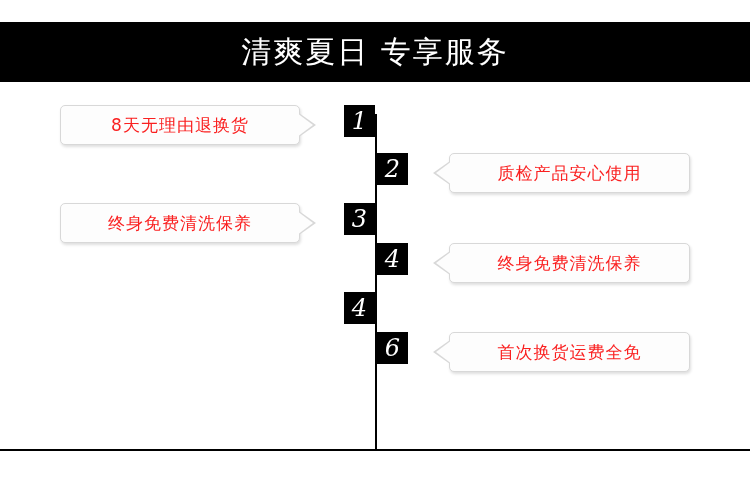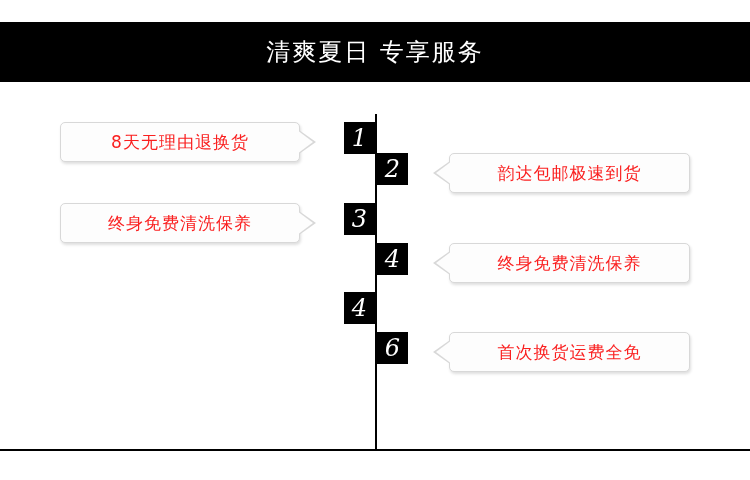--- a/index.html
+++ b/index.html
@@ -22,21 +22,21 @@
     top: 22px;
     width: 750px;
     height: 60px;
     background: #000000;
     display: flex;
     align-items: center;
     justify-content: center;
   }
   .banner-title {
     color: #ffffff;
-    font-size: 24px;
+    font-size: 30px;
     letter-spacing: 2px;
     font-weight: 400;
     line-height: 1;
     white-space: pre;
     font-family: "DejaVu Sans", "Liberation Sans", sans-serif;
   }
 
   
   .diagram {
     position: absolute;
@@ -168,31 +168,31 @@
 
 <div class="banner">
   <div class="banner-title">清爽夏日 专享服务</div>
 </div>
 
 <div class="diagram">
 
   <div class="spine"></div>
   <div class="baseline"></div>
 
-  <div class="row left" style="top:40px;">
+  <div class="row left" style="top:23px;">
     <div class="bubble">
       <span class="bubble-text">8天无理由退换货</span>
     </div>
     <div class="chip">1</div>
   </div>
 
   <div class="row right" style="top:71px;">
     <div class="chip">2</div>
     <div class="bubble">
-      <span class="bubble-text">韵达包邮极速到货</span>
+      <span class="bubble-text">质检产品安心使用</span>
     </div>
   </div>
 
   <div class="row left" style="top:121px;">
     <div class="bubble">
       <span class="bubble-text">终身免费清洗保养</span>
     </div>
     <div class="chip">3</div>
   </div>
 

